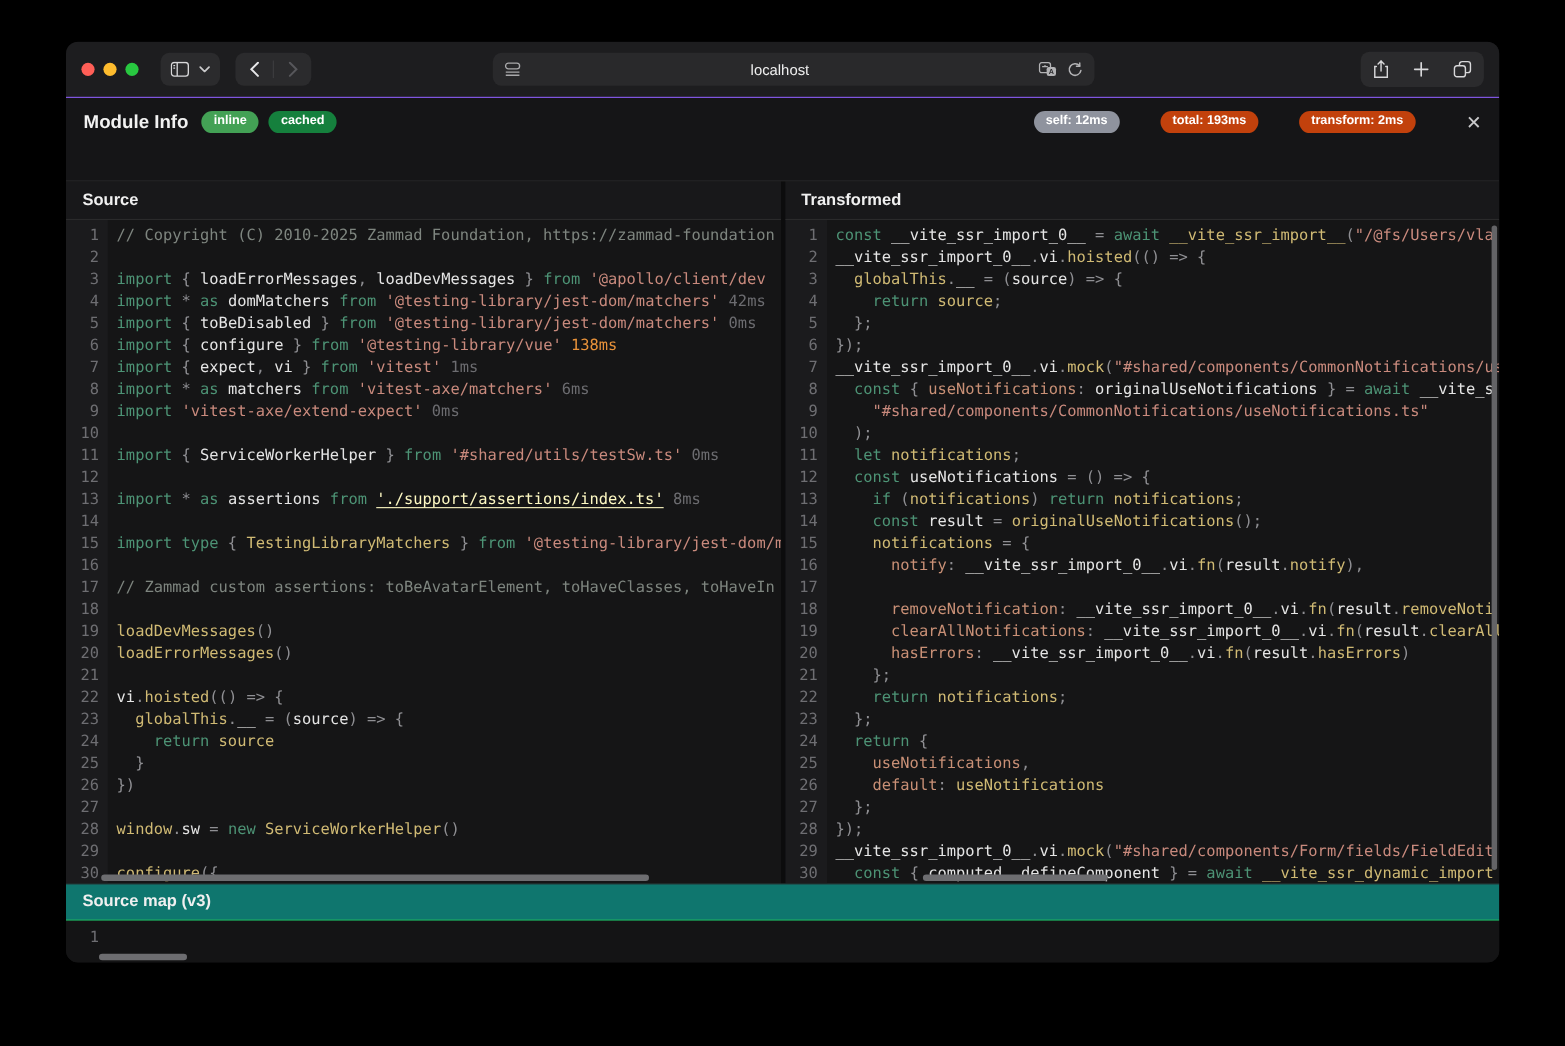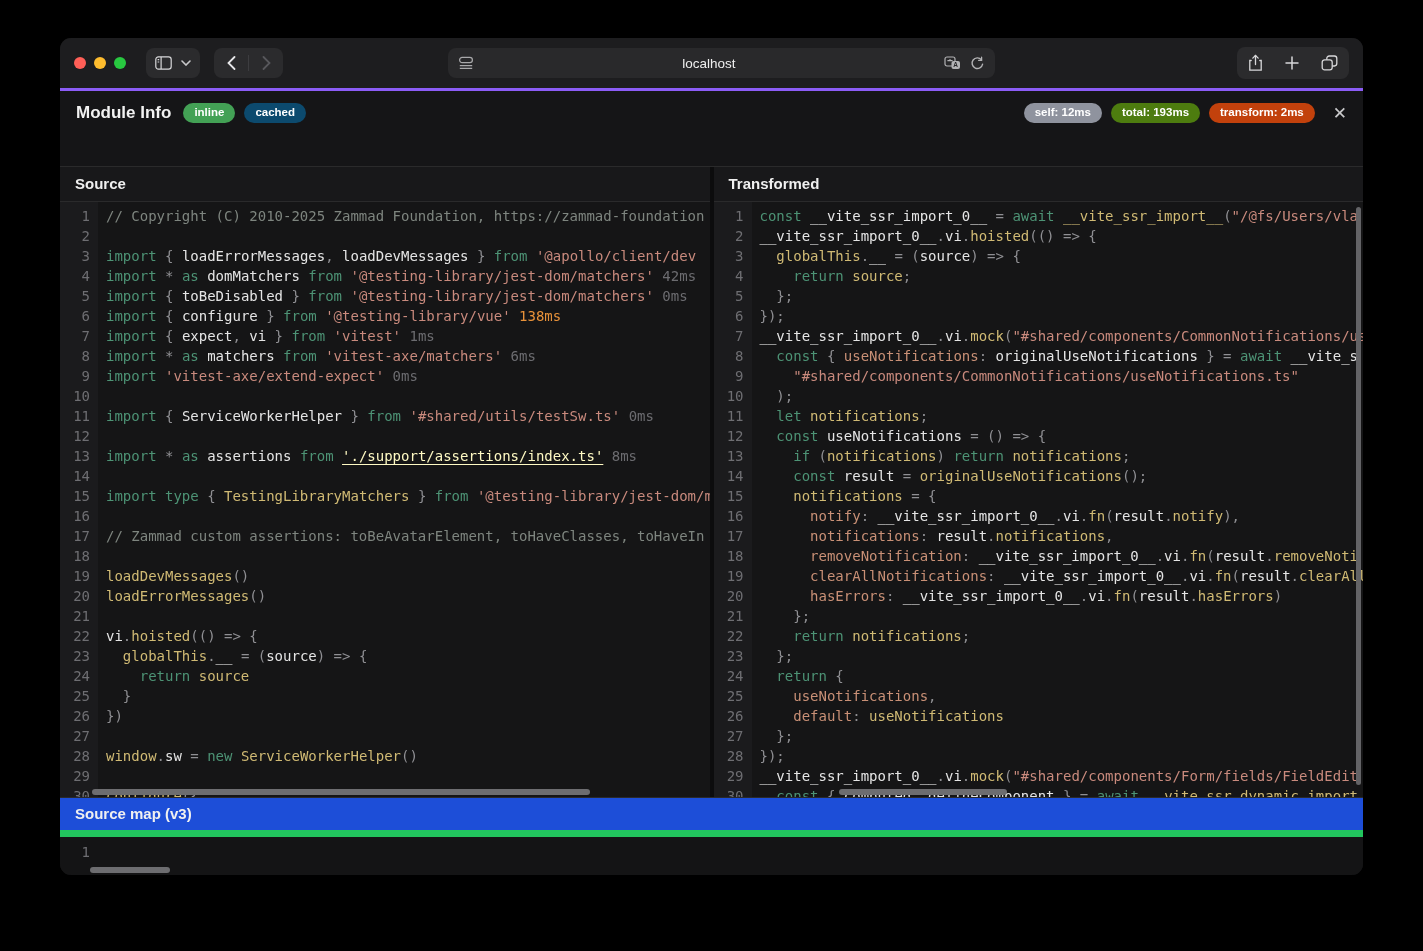--- a/index.html
+++ b/index.html
@@ -3,41 +3,41 @@
 <meta charset="utf-8">
 <style>
   html,body{margin:0;padding:0;}
   body{width:1423px;height:951px;background:#000;position:relative;overflow:hidden;
        font-family:"Liberation Sans",sans-serif;-webkit-font-smoothing:antialiased;}
   .window{position:absolute;left:60px;top:38px;width:1303px;height:837px;background:#131314;
           border-radius:11px;overflow:hidden;display:flex;flex-direction:column;}
 
   
   .toolbar{height:50px;flex:0 0 50px;background:#1d1d1f;display:flex;align-items:center;
-           padding:0 14px;position:relative;border-bottom:3px solid #8b5cf6;}
+           padding:0 14px;position:relative;border-bottom:1px solid #8b5cf6;}
   .tl{display:flex;gap:8px;margin-right:20px;}
   .tl i{width:12px;height:12px;border-radius:50%;display:block;}
   .tb-group{background:#2b2b2d;border-radius:8px;height:30px;display:flex;align-items:center;}
   .sidebar-group{padding:0 9px;gap:9px;margin-right:14px;}
   .nav-group{margin-right:10px;}
   .nav-btn{width:34px;height:30px;display:flex;align-items:center;justify-content:center;}
   .nav-div{width:1px;height:16px;background:#3d3d40;}
   .urlbar{position:absolute;left:388px;top:10px;width:527px;height:30px;background:#29292b;
           border-radius:8px;display:flex;align-items:center;padding:0 10px;}
   .url-text{flex:1;text-align:center;color:#efefef;font-size:13.5px;}
   .right-group{position:absolute;right:14px;top:9px;width:112px;height:32px;background:#2b2b2d;
                border-radius:8px;display:flex;align-items:center;justify-content:space-around;}
   .icon-btn{display:flex;align-items:center;justify-content:center;cursor:default;}
 
   
   .mod-header{flex:0 0 75px;background:#151517;padding:12px 16px 0;box-sizing:border-box;}
   .mh-row{display:flex;align-items:center;}
   .mh-title{font-size:17px;font-weight:700;color:#f2f2f2;margin-right:12px;}
   .badge{font-size:11.5px;font-weight:700;color:#fff;padding:4px 11px;border-radius:999px;margin-right:9px;line-height:1;}
-  .mh-right{margin-left:auto;display:flex;align-items:center;}
+  .mh-right{margin-left:auto;display:flex;align-items:center;gap:28px;}
   .close-x{margin-left:18px;color:#c9c9cb;font-size:17px;line-height:1;}
   .mh-path{margin-top:7px;font-family:"DejaVu Sans Mono",monospace;font-size:13.5px;color:#8b8b8d;}
 
   
   .panels{flex:1;display:flex;border-top:1px solid #2a2a2b;min-height:0;}
   .panel{flex:1;display:flex;flex-direction:column;min-width:0;position:relative;}
   .panel.right{border-left:4px solid #0c0c0d;}
   .panel-header{flex:0 0 34px;line-height:34px;padding:0 15px;font-size:15px;font-weight:700;
                 color:#f0f0f0;background:#18181a;border-bottom:1px solid #2a2a2b;}
   .code{flex:1;background:#151516;position:relative;overflow:hidden;padding-top:4px;}
@@ -56,21 +56,21 @@
   .tk-t{color:#6c6c70;}
   .tk-ts{color:#e8923a;}
   .tk-u{color:#fef9c3;text-decoration:underline;text-underline-offset:3px;}
   .hsb{position:absolute;bottom:2px;height:6px;border-radius:3px;background:#6d6d70;}
   .hsb.src{left:32px;width:498px;}
   .hsb.tr{left:125px;width:168px;}
   .vsb{position:absolute;right:2px;top:5px;bottom:12px;width:5px;border-radius:3px;background:#636366;}
 
   
   .sm-header{flex:0 0 32px;line-height:32px;padding:0 15px;font-size:15px;font-weight:700;color:#f0f0f0;
-             background:#1d4ed8;border-top:1px solid #2a2a2b;border-bottom:7px solid #22c55e;}
+             background:#0f766e;border-top:1px solid #2a2a2b;border-bottom:1px solid #22c55e;}
   .sm-body{flex:0 0 38px;background:#141415;position:relative;display:flex;padding-top:7px;
            font-family:"DejaVu Sans Mono",monospace;font-size:14px;box-sizing:border-box;}
   .sm-ln{flex:0 0 30px;width:30px;text-align:right;padding-right:8px;color:#6e6e72;}
   .sm-text{padding-left:4px;white-space:pre;overflow:hidden;color:#87878b;}
   svg{display:block;}
 </style>
 </head>
 <body>
 
 <div class="window">
@@ -158,24 +158,24 @@
           <rect x="1.2" y="4.8" width="10" height="10" rx="2.4" fill="#2b2b2d"></rect>
         </svg>
       </span>
     </div>
   </div>
 
   <div class="mod-header">
     <div class="mh-row">
       <span class="mh-title">Module Info</span>
       <span class="badge" id="badge-0" style="background: rgb(67, 161, 85);">inline</span>
-      <span class="badge" id="badge-1" style="background: #0c4a6e;">cached</span>
+      <span class="badge" id="badge-1" style="background: #15803d;">cached</span>
       <span class="mh-right">
         <span class="badge" id="timing-0" style="background: rgb(143, 147, 158);">self: 12ms</span>
-        <span class="badge" id="timing-1" style="background: #4d7c0f;">total: 193ms</span>
+        <span class="badge" id="timing-1" style="background: #c2410c;">total: 193ms</span>
         <span class="badge" id="timing-2" style="margin-right: 0px; background: #c2410c;">transform: 2ms</span>
         <span class="close-x">✕</span>
       </span>
     </div>
   </div>
 
   <div class="panels">
     <div class="panel">
       <div class="panel-header">Source</div>
       <div class="code">
@@ -224,21 +224,21 @@
           <div class="cl"><span class="ln">7</span><span class="ct"><span class="tk-v">__vite_ssr_import_0__</span><span class="tk-p">.</span><span class="tk-v">vi</span><span class="tk-p">.</span><span class="tk-i">mock</span><span class="tk-p">(</span><span class="tk-s">"#shared/components/CommonNotifications/us</span></span></div>
           <div class="cl"><span class="ln">8</span><span class="ct"><span class="tk-k">  const</span><span class="tk-p"> { </span><span class="tk-pr">useNotifications</span><span class="tk-p">: </span><span class="tk-v">originalUseNotifications</span><span class="tk-p"> } = </span><span class="tk-k">await</span><span class="tk-v"> __vite_s</span></span></div>
           <div class="cl"><span class="ln">9</span><span class="ct"><span class="tk-s">    "#shared/components/CommonNotifications/useNotifications.ts"</span></span></div>
           <div class="cl"><span class="ln">10</span><span class="ct"><span class="tk-p">  );</span></span></div>
           <div class="cl"><span class="ln">11</span><span class="ct"><span class="tk-k">  let</span><span class="tk-i"> notifications</span><span class="tk-p">;</span></span></div>
           <div class="cl"><span class="ln">12</span><span class="ct"><span class="tk-k">  const</span><span class="tk-v"> useNotifications</span><span class="tk-p"> = () =&gt; {</span></span></div>
           <div class="cl"><span class="ln">13</span><span class="ct"><span class="tk-k">    if</span><span class="tk-p"> (</span><span class="tk-i">notifications</span><span class="tk-p">) </span><span class="tk-k">return</span><span class="tk-i"> notifications</span><span class="tk-p">;</span></span></div>
           <div class="cl"><span class="ln">14</span><span class="ct"><span class="tk-k">    const</span><span class="tk-v"> result</span><span class="tk-p"> = </span><span class="tk-i">originalUseNotifications</span><span class="tk-p">();</span></span></div>
           <div class="cl"><span class="ln">15</span><span class="ct"><span class="tk-i">    notifications</span><span class="tk-p"> = {</span></span></div>
           <div class="cl"><span class="ln">16</span><span class="ct"><span class="tk-pr">      notify</span><span class="tk-p">: </span><span class="tk-v">__vite_ssr_import_0__</span><span class="tk-p">.</span><span class="tk-v">vi</span><span class="tk-p">.</span><span class="tk-i">fn</span><span class="tk-p">(</span><span class="tk-v">result</span><span class="tk-p">.</span><span class="tk-i">notify</span><span class="tk-p">),</span></span></div>
-          <div class="cl"><span class="ln">17</span><span class="ct"><span class="tk-pr">      notifications</span><span class="tk-p">: </span><span class="tk-v">result</span><span class="tk-p">.</span><span class="tk-i">notifications</span><span class="tk-p">,</span></span></div>
+          <div class="cl"><span class="ln">17</span></div>
           <div class="cl"><span class="ln">18</span><span class="ct"><span class="tk-pr">      removeNotification</span><span class="tk-p">: </span><span class="tk-v">__vite_ssr_import_0__</span><span class="tk-p">.</span><span class="tk-v">vi</span><span class="tk-p">.</span><span class="tk-i">fn</span><span class="tk-p">(</span><span class="tk-v">result</span><span class="tk-p">.</span><span class="tk-i">removeNoti</span></span></div>
           <div class="cl"><span class="ln">19</span><span class="ct"><span class="tk-pr">      clearAllNotifications</span><span class="tk-p">: </span><span class="tk-v">__vite_ssr_import_0__</span><span class="tk-p">.</span><span class="tk-v">vi</span><span class="tk-p">.</span><span class="tk-i">fn</span><span class="tk-p">(</span><span class="tk-v">result</span><span class="tk-p">.</span><span class="tk-i">clearAll</span></span></div>
           <div class="cl"><span class="ln">20</span><span class="ct"><span class="tk-pr">      hasErrors</span><span class="tk-p">: </span><span class="tk-v">__vite_ssr_import_0__</span><span class="tk-p">.</span><span class="tk-v">vi</span><span class="tk-p">.</span><span class="tk-i">fn</span><span class="tk-p">(</span><span class="tk-v">result</span><span class="tk-p">.</span><span class="tk-i">hasErrors</span><span class="tk-p">)</span></span></div>
           <div class="cl"><span class="ln">21</span><span class="ct"><span class="tk-p">    };</span></span></div>
           <div class="cl"><span class="ln">22</span><span class="ct"><span class="tk-k">    return</span><span class="tk-i"> notifications</span><span class="tk-p">;</span></span></div>
           <div class="cl"><span class="ln">23</span><span class="ct"><span class="tk-p">  };</span></span></div>
           <div class="cl"><span class="ln">24</span><span class="ct"><span class="tk-k">  return</span><span class="tk-p"> {</span></span></div>
           <div class="cl"><span class="ln">25</span><span class="ct"><span class="tk-pr">    useNotifications</span><span class="tk-p">,</span></span></div>
           <div class="cl"><span class="ln">26</span><span class="ct"><span class="tk-pr">    default</span><span class="tk-p">: </span><span class="tk-i">useNotifications</span></span></div>
           <div class="cl"><span class="ln">27</span><span class="ct"><span class="tk-p">  };</span></span></div>

